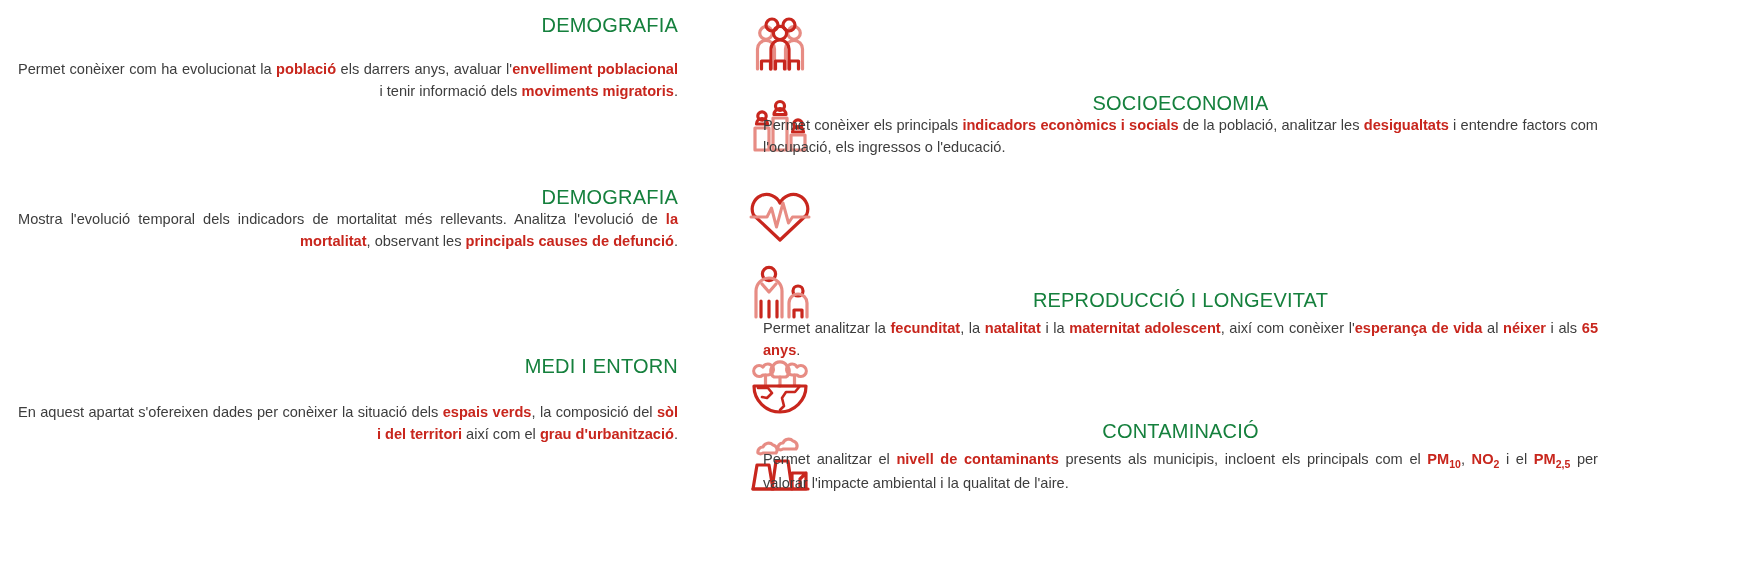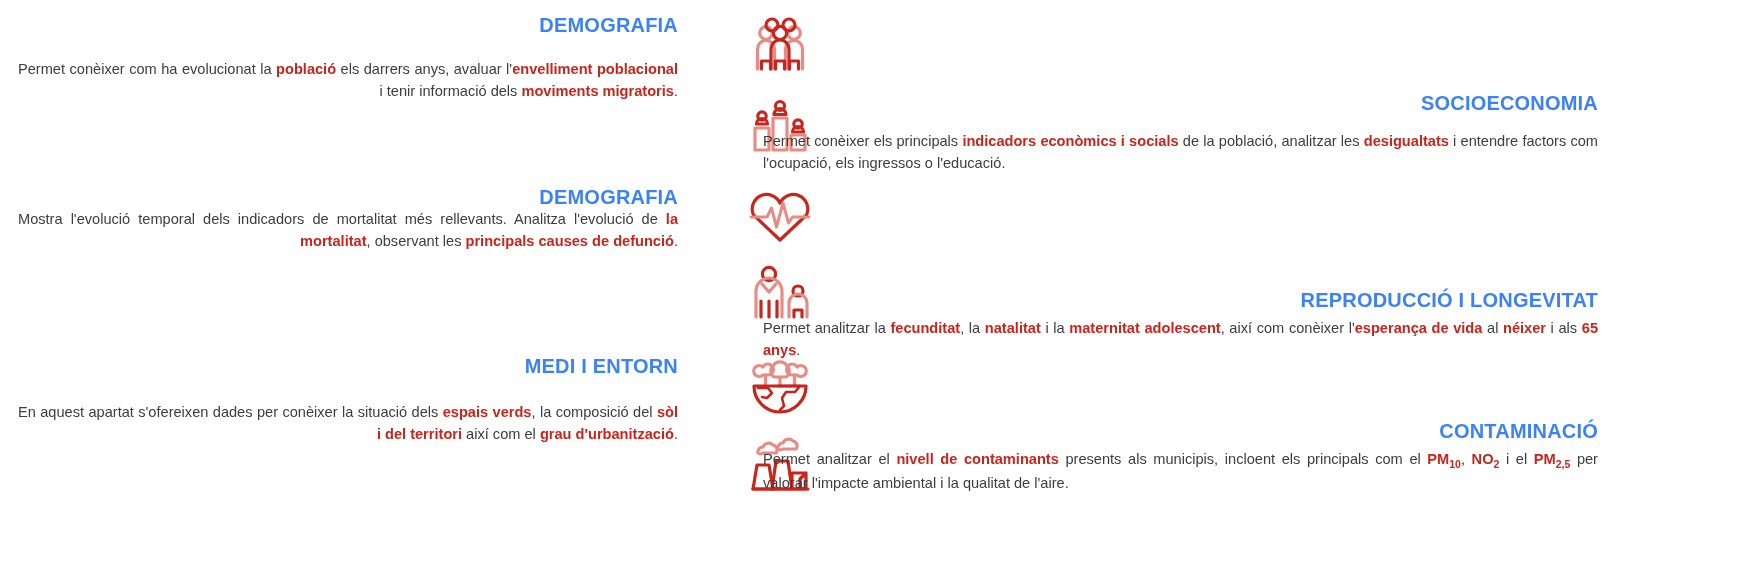--- a/index.html
+++ b/index.html
@@ -9,42 +9,42 @@
     font-family:"Liberation Sans", sans-serif;
     color:#3d3d3d;
     overflow:hidden;
   }
   .canvas{position:relative;width:1749px;height:567px;}
 
   
   .block{position:absolute;}
   .heading{
     font-size:20px;
-    font-weight:bold;
-    color:#3b82f6;
+    font-weight:normal;
+    color:#15803d;
     letter-spacing:.2px;
     line-height:1.15;
     white-space:nowrap;
   }
   .body-text{
     font-size:14.6px;
     line-height:1.5;
     color:#3d3d3d;
     text-align:justify;
     text-justify:inter-word;
   }
   .body-text b{color:#C8261D;font-weight:bold;}
 
   
   .left-col{left:18px;width:660px;}
   .left-col .heading{text-align:right;}
 
   
   .right-col{left:763px;width:835px;}
-  .right-col .heading{text-align:right;}
+  .right-col .heading{text-align:center;}
 
   
   .icon{position:absolute;width:70px;height:62px;}
   .icon svg{display:block;width:100%;height:100%;}
 
   sub{font-size:.72em;}
 </style>
 </head>
 <body>
 
@@ -82,21 +82,21 @@
         <path d="M29 18.5 a6 6 0 0 1 12 0 Z" stroke="#C8261D"></path>
         <rect x="28" y="22" width="14" height="32" stroke="#E78C84"></rect>
         <circle cx="53" cy="28" r="4.2" stroke="#C8261D"></circle>
         <path d="M47.5 36 a5.5 5.5 0 0 1 11 0 Z" stroke="#C8261D"></path>
         <rect x="46" y="39" width="14" height="15" stroke="#E78C84"></rect>
       </g>
     </svg>
   </div>
   <div class="block right-col" style="top:92px;">
     <div class="heading">SOCIOECONOMIA</div>
-    <div class="body-text" style="margin-top:16px;"><span>Permet conèixer els principals </span><b>indicadors econòmics i socials</b><span> de la població, analitzar les </span><b>desigualtats</b><span> i entendre factors com l'ocupació, els ingressos o l'educació.</span></div>
+    <div class="body-text" style="margin-top:0;"><span>Permet conèixer els principals </span><b>indicadors econòmics i socials</b><span> de la població, analitzar les </span><b>desigualtats</b><span> i entendre factors com l'ocupació, els ingressos o l'educació.</span></div>
   </div>
 
   <div class="block left-col" style="top:186px;">
     <div class="heading">DEMOGRAFIA</div>
     <div class="body-text" style="text-align-last: right;"><span>Mostra l'evolució temporal dels indicadors de mortalitat més rellevants. Analitza l'evolució de </span><b>la mortalitat</b><span>, observant les </span><b>principals causes de defunció</b><span>.</span></div>
   </div>
   <div class="icon" style="left:745px;top:186px;">
     <svg viewBox="0 0 70 62">
       <g fill="none" stroke-width="3.2" stroke-linecap="round" stroke-linejoin="round">
         <path d="M35 54 L8.5 29 A13.5 13.5 0 0 1 35 17 A13.5 13.5 0 0 1 61.5 29 L35 54 Z" stroke="#C8261D"></path>

